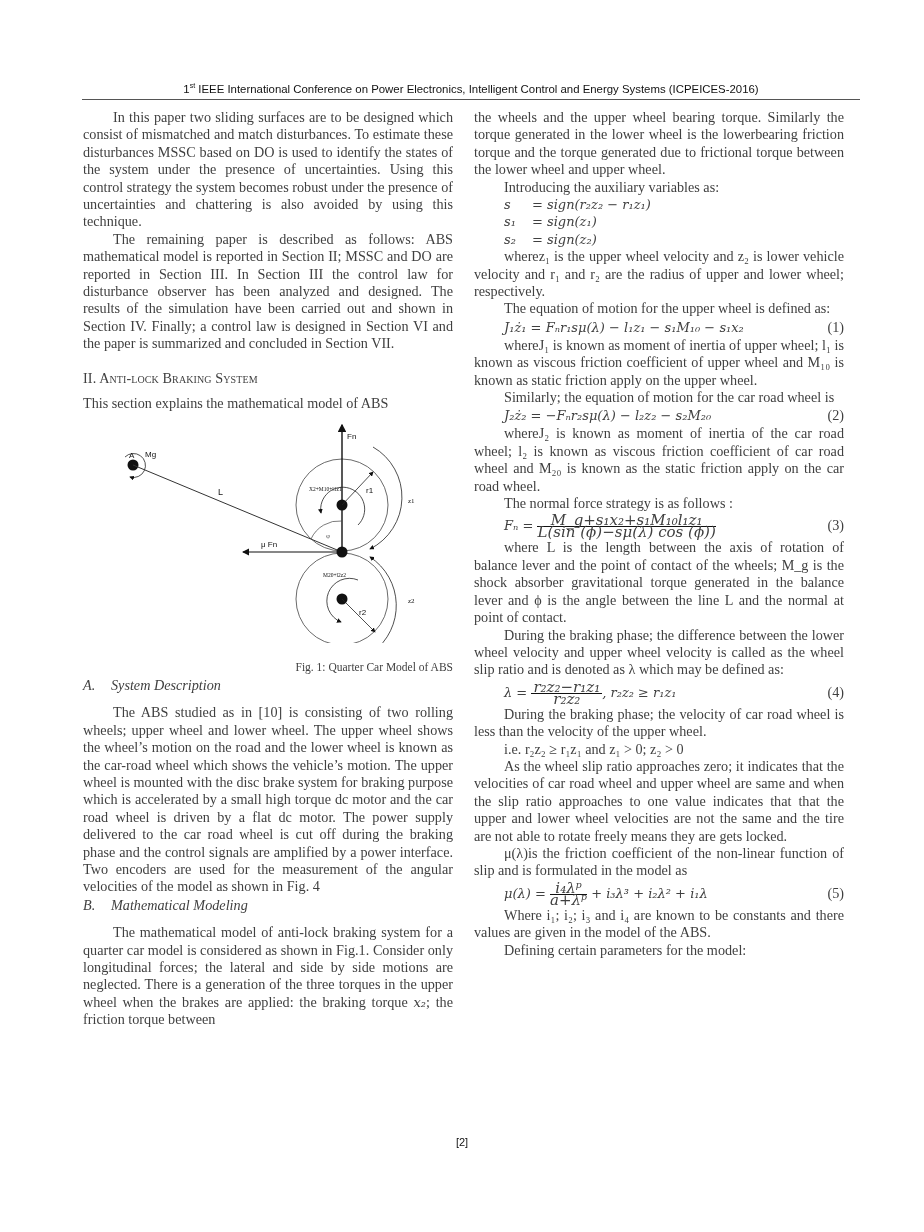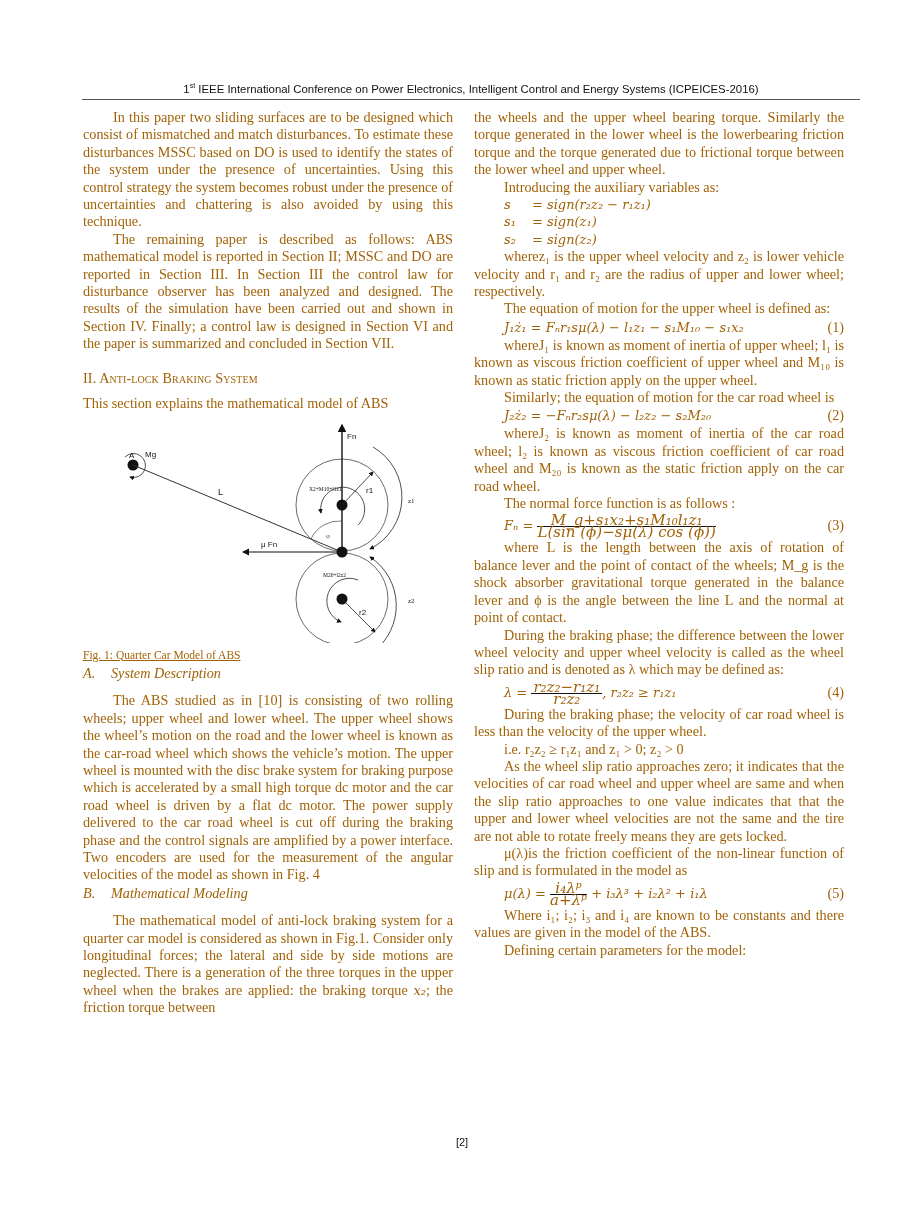--- a/index.html
+++ b/index.html
@@ -5,32 +5,32 @@
   html, body { margin: 0; padding: 0; background: #ffffff; }
   body { width: 924px; height: 1232px; position: relative; overflow: hidden; color: #111; }
   .header {
     position: absolute; left: 82px; top: 82px; width: 778px;
     text-align: center; font-family: "Liberation Sans", sans-serif; font-size: 11.4px; color: #111;
   }
   .header sup { font-size: 7px; }
   .header-rule { position: absolute; left: 82px; top: 99px; width: 778px; height: 0; border-top: 1.5px solid #555; }
   .col {
     position: absolute; top: 109px; width: 370px;
-    font-family: "Liberation Serif", serif; font-size: 14.2px; line-height: 17.4px; color: #a16207;
+    font-family: "Liberation Serif", serif; font-size: 14.2px; line-height: 17.4px; color: #404040;
   }
   .col-left { left: 83px; }
   .col-right { left: 474px; }
   p { margin: 0; text-align: justify; }
   .ind { text-indent: 30px; }
   .center { text-align: left; }
   .sechead { text-align: left; margin: 17px 0 8px 0; letter-spacing: 0.1px; }
   .sc { font-variant: small-caps; }
   .subhead { font-style: italic; margin: 1px 0 10px 0; }
   .subhead .lbl { display: inline-block; width: 28px; }
-  .caption { text-align: left; font-size: 11.5px; margin-top: 4px; text-decoration: underline; }
+  .caption { text-align: right; font-size: 11.5px; margin-top: 16px; }
   .figure { position: relative; width: 370px; height: 226px; margin-top: 4px; }
   .math { font-family: "DejaVu Serif", "Liberation Serif", serif; font-style: italic; font-size: 13px; }
   .eq { position: relative; padding-left: 30px; height: 19px; line-height: 19px; }
   .eq .num { position: absolute; right: 0; top: 0; font-family: "Liberation Serif", serif; font-style: normal; font-size: 14.2px; }
   .auxrow { padding-left: 30px; height: 17.4px; }
   .auxrow .lhs { display: inline-block; width: 28px; }
   .frac { display: inline-block; vertical-align: middle; text-align: center; font-size: 15px; line-height: 11px; }
   .frac .n { display: block; border-bottom: 1px solid #111; padding: 0 2px; }
   .frac .d { display: block; }
   .eqtall { position: relative; padding-left: 30px; height: 27px; line-height: 27px; }
@@ -120,21 +120,21 @@
   <p class="ind">wherez₁ is the upper wheel velocity and z₂ is lower vehicle velocity and r₁ and r₂ are the radius of upper and lower wheel; respectively.</p>
 
   <p class="ind">The equation of motion for the upper wheel is defined as:</p>
   <div class="eq math"><span>J₁ż₁ = Fₙr₁sμ(λ) − l₁z₁ − s₁M₁₀ − s₁x₂</span><span class="num">(1)</span></div>
   <p class="ind">whereJ₁ is known as moment of inertia of upper wheel; l₁ is known as viscous friction coefficient of upper wheel and M₁₀ is known as static friction apply on the upper wheel.</p>
 
   <p class="ind">Similarly; the equation of motion for the car road wheel is</p>
   <div class="eq math"><span>J₂ż₂ = −Fₙr₂sμ(λ) − l₂z₂ − s₂M₂₀</span><span class="num">(2)</span></div>
   <p class="ind">whereJ₂ is known as moment of inertia of the car road wheel; l₂ is known as viscous friction coefficient of car road wheel and M₂₀ is known as the static friction apply on the car road wheel.</p>
 
-  <p class="ind">The normal force function is as follows :</p>
+  <p class="ind">The normal force strategy is as follows :</p>
   <div class="eqtall math">
     <span>Fₙ =</span>
     <span class="frac"><span class="n">M_g+s₁x₂+s₁M₁₀l₁z₁</span><span class="d">L(sin (ϕ)−sμ(λ) cos (ϕ))</span></span>
     <span class="num">(3)</span>
   </div>
   <p class="ind">where L is the length between the axis of rotation of balance lever and the point of contact of the wheels; M_g is the shock absorber gravitational torque generated in the balance lever and ϕ is the angle between the line L and the normal at point of contact.</p>
 
   <p class="ind">During the braking phase; the difference between the lower wheel velocity and upper wheel velocity is called as the wheel slip ratio and is denoted as λ which may be defined as:</p>
   <div class="eqtall math">
     <span>λ =</span>

